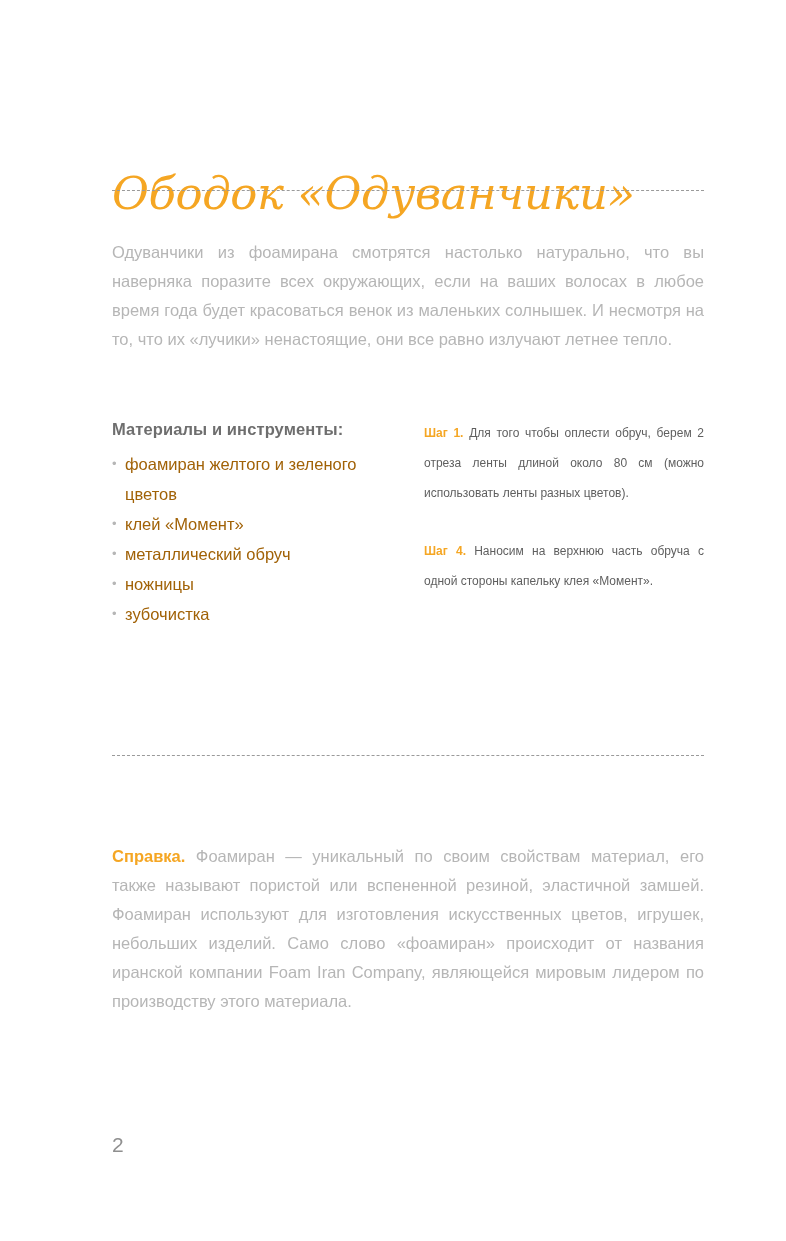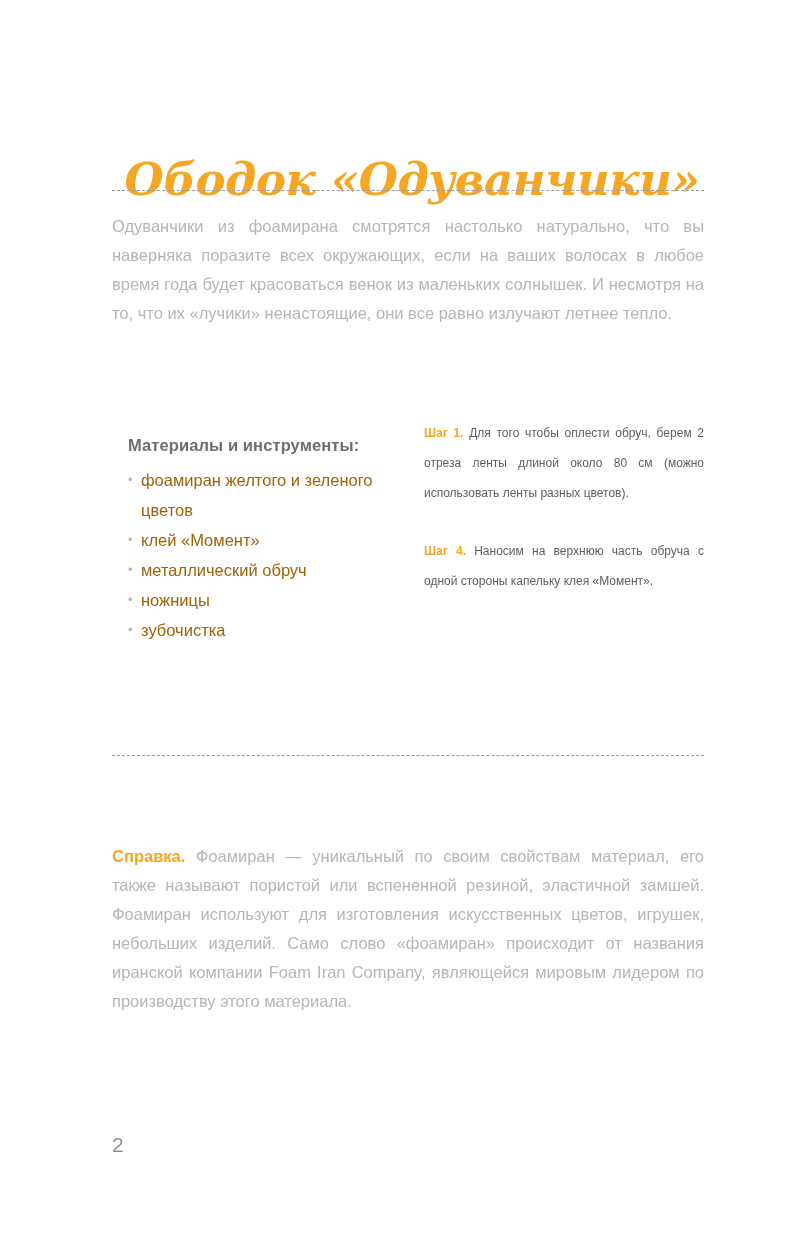--- a/index.html
+++ b/index.html
@@ -23,70 +23,68 @@
     top: 0;
     width: 786px;
     height: 1241px;
     background: #ffffff;
   }
 
   
   .title {
     position: absolute;
     left: 112px;
-    top: 122px;
+    top: 136px;
     width: 600px;
     font-family: "DejaVu Serif", "Liberation Serif", serif;
     font-style: italic;
-    font-weight: 700;
+    font-weight: 400;
     font-size: 45px;
     line-height: 56px;
     letter-spacing: -0.4px;
     color: #F5A623;
     white-space: nowrap;
-    text-align: center;
   }
 
   
   .divider {
     position: absolute;
     left: 112px;
     width: 592px;
     height: 0;
     border-top: 1px dashed #9a9a9a;
   }
   .divider-top { top: 190px; }
   .divider-mid { top: 755px; }
 
   
   .intro {
     position: absolute;
     left: 112px;
-    top: 195px;
+    top: 221px;
     width: 592px;
     font-size: 16.5px;
     line-height: 29px;
     color: #b6b6b6;
     text-align: justify;
     text-justify: inter-word;
   }
 
   
   .cols {
     position: absolute;
     left: 112px;
     top: 418px;
     width: 592px;
   }
   .col-left {
     position: absolute;
-    left: 16px;
+    left: 0;
     top: 0;
     width: 282px;
-    margin-top: 16px;
   }
   .col-right {
     position: absolute;
     left: 312px;
     top: 0;
     width: 280px;
   }
 
   .materials-heading {
     font-size: 16.5px;

